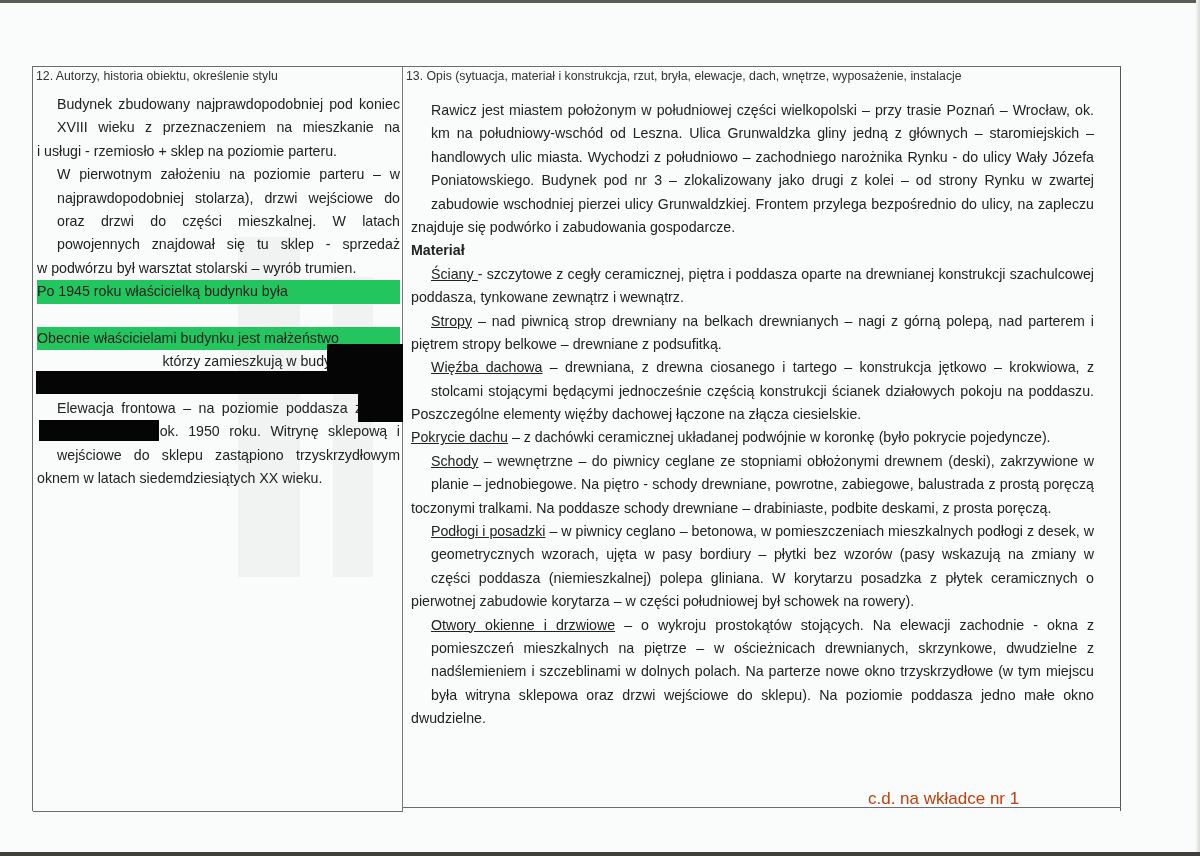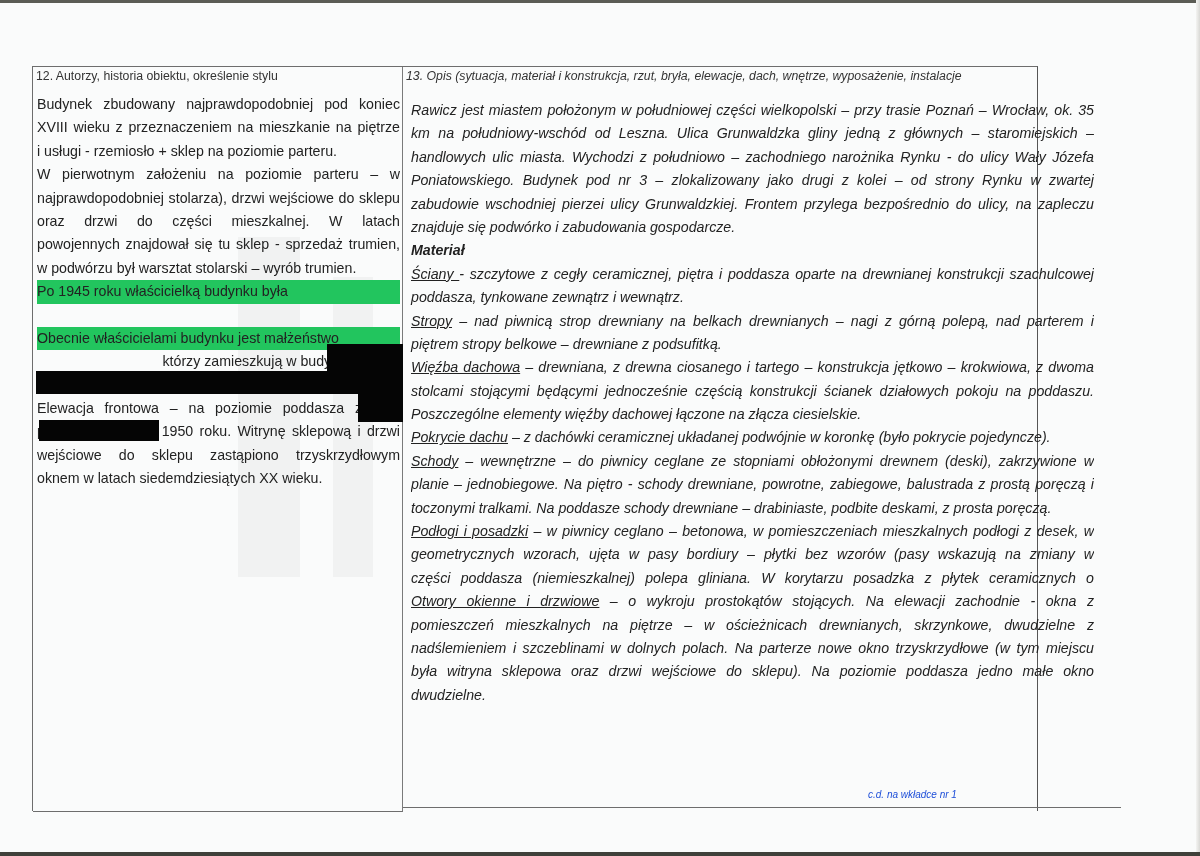--- a/index.html
+++ b/index.html
@@ -7,53 +7,53 @@
     width: 1200px; height: 856px; overflow: hidden; position: relative;
     background: #fafbfb;
     font-family: "Liberation Sans", sans-serif;
     color: #222;
   }
   .scan-top { position: absolute; left: 0; top: 0; width: 1200px; height: 3px; background: #5b5c55; }
   .scan-bottom { position: absolute; left: 0; top: 852px; width: 1200px; height: 4px; background: #3f403a; }
   .scan-right { position: absolute; right: 0; top: 0; width: 4px; height: 856px; background: linear-gradient(to right,#f4f4f2,#d9d9d6); }
 
   .table {
-    position: absolute; left: 32px; top: 66px; width: 1006px; height: 745px;
+    position: absolute; left: 32px; top: 66px; width: 1089px; height: 745px;
     border-top: 1px solid #6d6d6d; border-left: 1px solid #6d6d6d; border-right: 1px solid #555;
     box-sizing: border-box;
     padding-left: 24px;
   }
   .col-left {
     position: absolute; left: 0; top: 0; width: 370px; height: 745px;
     border-right: 1px solid #7a7a7a; border-bottom: 1px solid #6d6d6d; box-sizing: border-box;
   }
   .col-right {
     position: absolute; left: 370px; top: 0; width: 718px; height: 741px;
-    border-bottom: 1px solid #6d6d6d; box-sizing: border-box; font-style: italic;
+    border-bottom: 1px solid #6d6d6d; box-sizing: border-box;
   }
   .hdr {
     position: absolute; top: 2px; left: 3px;
     font-size: 12.3px; color: #333; white-space: nowrap;
   }
   .col-right .hdr { left: 3px; }
 
   .txt {
     position: absolute; font-size: 14.2px; line-height: 23.4px; color: #222;
   }
   .line { display: block; height: 23.4px; white-space: nowrap; }
-  .just { text-align: justify; text-align-last: justify; white-space: normal; overflow: hidden; }
+  .just { text-align: justify; text-align-last: justify; white-space: normal; overflow: hidden; margin-left: 20px; }
   .left-text { left: 4px; top: 26px; width: 363px; }
   .right-text { left: 8px; top: 32px; width: 683px; }
   .section-title { font-weight: bold; }
   .u { text-decoration: underline; }
   .shade { background: #22c55e; }
 
   .redact { position: absolute; background: #050505; }
 
-  .cd { position: absolute; left: 465px; top: 722px; font-size: 10px; color: #1d4ed8; white-space: nowrap; }
+  .cd { position: absolute; left: 465px; top: 722px; font-size: 17px; color: #c2410c; white-space: nowrap; }
 
   .ghost { position: absolute; background: rgba(200,205,205,0.18); }
 </style>
 </head>
 <body>
 
 <div class="scan-top"></div>
 <div class="scan-right"></div>
 <div class="scan-bottom"></div>
 
@@ -116,20 +116,21 @@
 
       <span class="line"><span class="u">Pokrycie dachu</span><span> – z dachówki ceramicznej układanej podwójnie w koronkę (było pokrycie pojedyncze).</span></span>
 
       <span class="line just"><span class="u">Schody</span><span> – wewnętrzne – do piwnicy ceglane ze stopniami obłożonymi drewnem (deski), zakrzywione w</span></span>
       <span class="line just">planie – jednobiegowe. Na piętro  - schody drewniane, powrotne, zabiegowe, balustrada z prostą poręczą i</span>
       <span class="line">toczonymi tralkami. Na poddasze schody drewniane – drabiniaste, podbite deskami, z prosta poręczą.</span>
 
       <span class="line just"><span class="u">Podłogi i posadzki</span><span> – w piwnicy ceglano – betonowa, w pomieszczeniach mieszkalnych podłogi z desek, w</span></span>
       <span class="line just">geometrycznych wzorach, ujęta w pasy bordiury – płytki bez wzorów (pasy wskazują na zmiany w</span>
       <span class="line just">części poddasza (niemieszkalnej) polepa gliniana. W korytarzu posadzka z płytek ceramicznych  o</span>
+      <span class="line">pierwotnej zabudowie korytarza – w części południowej był schowek na rowery).</span>
 
       <span class="line just"><span class="u">Otwory okienne i drzwiowe</span><span> – o wykroju prostokątów stojących. Na elewacji zachodnie - okna z</span></span>
       <span class="line just">pomieszczeń mieszkalnych na piętrze – w ościeżnicach drewnianych, skrzynkowe, dwudzielne z</span>
       <span class="line just">nadślemieniem i szczeblinami w dolnych polach. Na parterze nowe okno trzyskrzydłowe  (w tym miejscu</span>
       <span class="line just">była witryna sklepowa oraz drzwi wejściowe do sklepu). Na poziomie poddasza jedno małe okno</span>
       <span class="line">dwudzielne.</span>
     </div>
 
     <div class="cd">c.d. na wkładce nr 1</div>
   </div>

